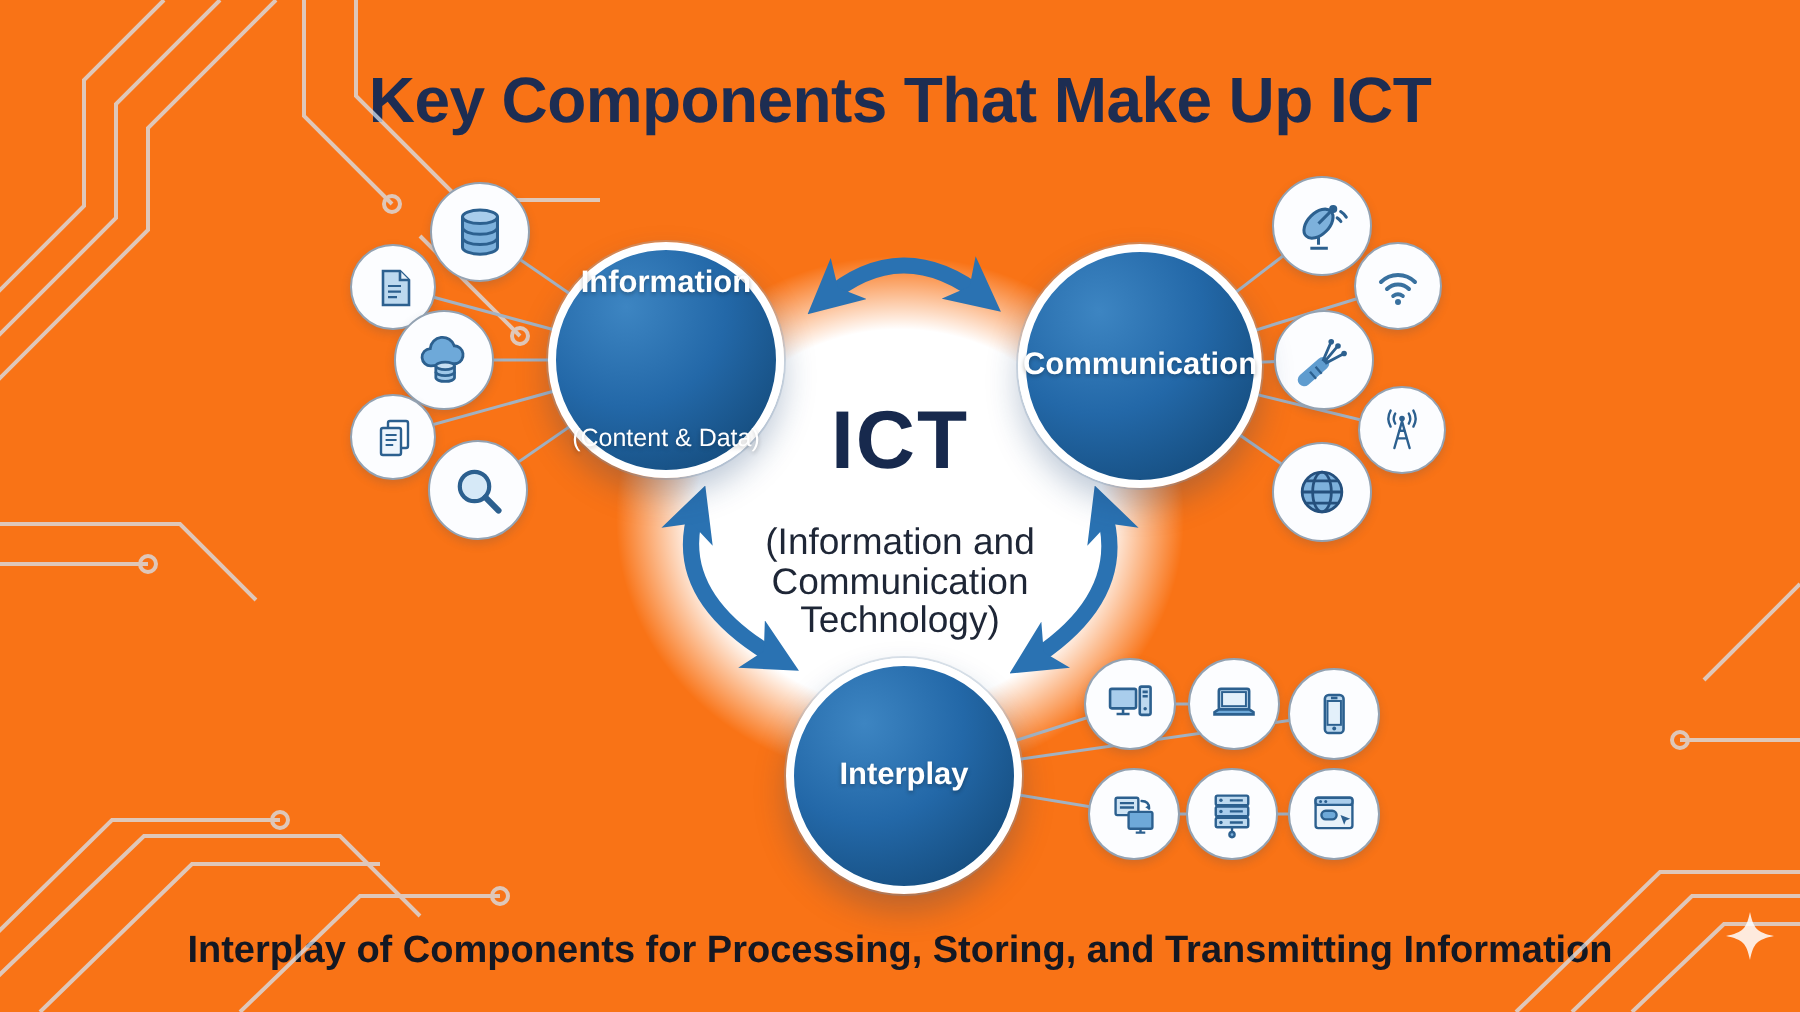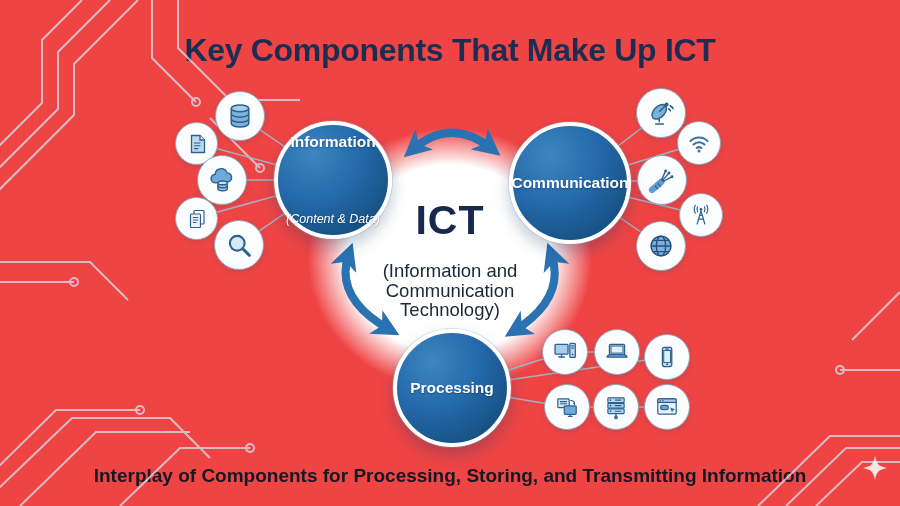--- a/index.html
+++ b/index.html
@@ -1,18 +1,18 @@
 <!DOCTYPE html>
 <html><head>
 <meta charset="utf-8">
 <style>
   html,body{margin:0;padding:0;background:#dfe7f0;}
   .stage{
     position:relative;width:900px;height:506px;overflow:hidden;
-    background:#ef4444;
+    background:#f97316;
     font-family:"Liberation Sans", sans-serif;
   }
   .layer{position:absolute;inset:0;pointer-events:none;}
 
   .page-title{
     position:absolute;top:32px;left:0;width:100%;
     text-align:center;font-size:32px;font-weight:700;
     color:#1d2d52;letter-spacing:-0.3px;
   }
   .caption{
@@ -29,21 +29,21 @@
 
   .node{
     position:absolute;border-radius:50%;
     border:4px solid #ffffff;box-sizing:border-box;
     background:radial-gradient(circle at 32% 26%, #3d85c2 0%, #2368a8 45%, #175083 80%, #123f6d 100%);
     box-shadow:0 8px 16px rgba(23,62,110,0.28), 0 0 0 1px rgba(160,180,200,0.35);
     display:flex;flex-direction:column;align-items:center;justify-content:center;
     text-align:center;color:#fff;z-index:5;gap:43px;
   }
   .node .lbl{font-size:15.5px;font-weight:700;line-height:1.15;text-shadow:0 1px 2px rgba(0,0,0,0.3);}
-  .node .sub{font-size:12.5px;font-weight:400;line-height:1.15;margin-top:18px;white-space:pre-line;text-shadow:0 1px 2px rgba(0,0,0,0.25);font-style:italic;}
+  .node .sub{font-size:12.5px;font-weight:400;line-height:1.15;margin-top:18px;white-space:pre-line;text-shadow:0 1px 2px rgba(0,0,0,0.25);}
   .node-info{left:274px;top:121px;width:118px;height:118px;}
   .node-comm{left:509px;top:122px;width:122px;height:122px;}
   .node-tech{left:393px;top:329px;width:118px;height:118px;}
 
   .ict-block{
     position:absolute;left:340px;top:200px;width:220px;
     text-align:center;z-index:6;
   }
   .ict-acronym{font-size:41px;font-weight:800;color:#17294d;line-height:1;letter-spacing:1px;}
   .ict-expansion{font-size:18.5px;font-weight:500;color:#1e2636;line-height:1.06;margin-top:20px;white-space:pre-line;}
@@ -131,21 +131,21 @@
   <div class="caption">Interplay of Components for Processing, Storing, and Transmitting Information</div>
 
   <div class="node node-info">
     <div class="lbl">Information</div>
     <div class="sub">(Content &amp; Data)</div>
   </div>
   <div class="node node-comm">
     <div class="lbl">Communication</div>
   </div>
   <div class="node node-tech">
-    <div class="lbl">Processing</div>
+    <div class="lbl">Interplay</div>
   </div>
 
   <div class="ict-block">
     <div class="ict-acronym">ICT</div>
     <div class="ict-expansion">(Information and
 Communication
 Technology)</div>
   </div>
 
   <div class="bubble" style="left:215px;top:91px;width:50px;height:50px;">

